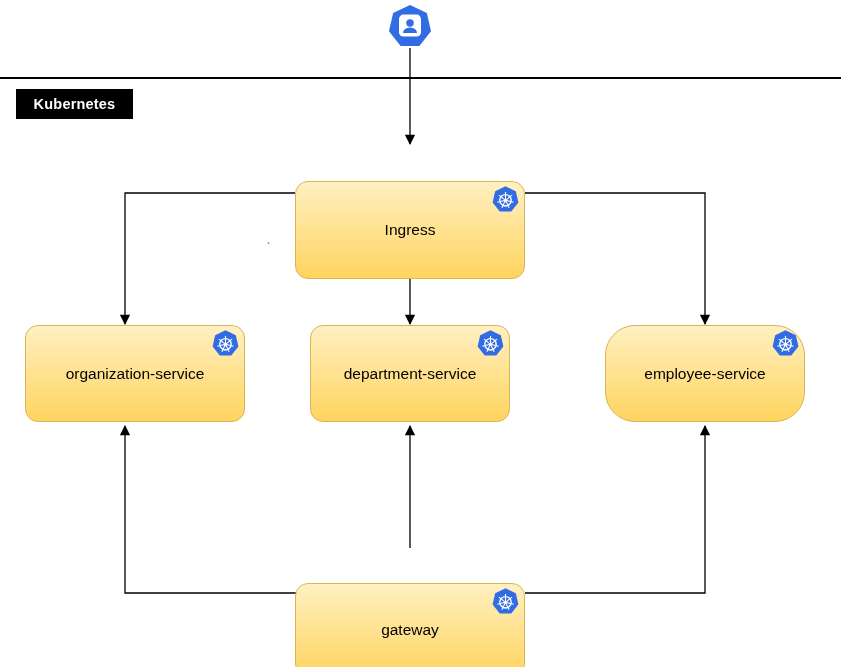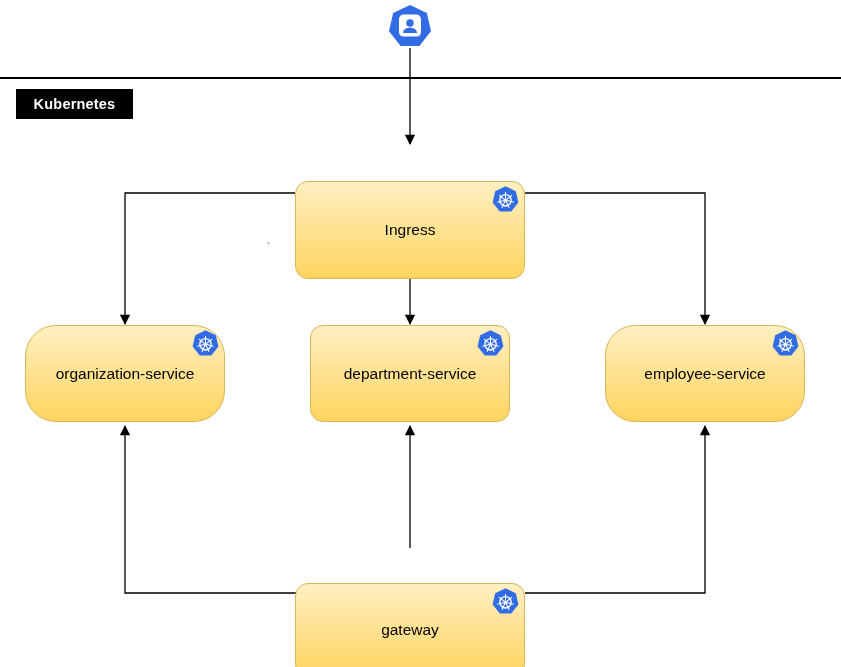--- a/index.html
+++ b/index.html
@@ -20,21 +20,21 @@
   .node{
     position:absolute;z-index:2;box-sizing:border-box;
     border:1px solid var(--node-border,#d6b656);border-radius:13px;
     background:linear-gradient(180deg,var(--node-fill-top,#fff0c2) 0%,var(--node-fill-bottom,#ffd45f) 100%);
     display:flex;align-items:center;justify-content:center;
   }
   .node-label{font-size:15.5px;color:#000;}
   .badge{position:absolute;top:4px;right:5px;width:27px;height:27px;}
   .badge svg{width:100%;height:100%;display:block;}
   #node-ingress   {left:295px;top:145px;width:230px;height:98px;margin-top:36px;}
-  #node-organization{left:25px;top:325px;width:200px;height:97px;border-radius:31px;}
+  #node-organization{left:25px;top:325px;width:220px;height:97px;}
   #node-department{left:310px;top:325px;width:200px;height:97px;text-align:right;}
   #node-employee  {left:605px;top:325px;width:200px;height:97px;border-radius:30px;}
   #node-gateway   {left:295px;top:548px;width:230px;height:94px;margin-top:35px;}
   .stray-mark{
     position:absolute;left:267px;top:243px;z-index:2;
     font-size:10px;color:#222;line-height:10px;
   }
   .defs-hidden{position:absolute;width:0;height:0;overflow:hidden;}
 </style>
 </head>

